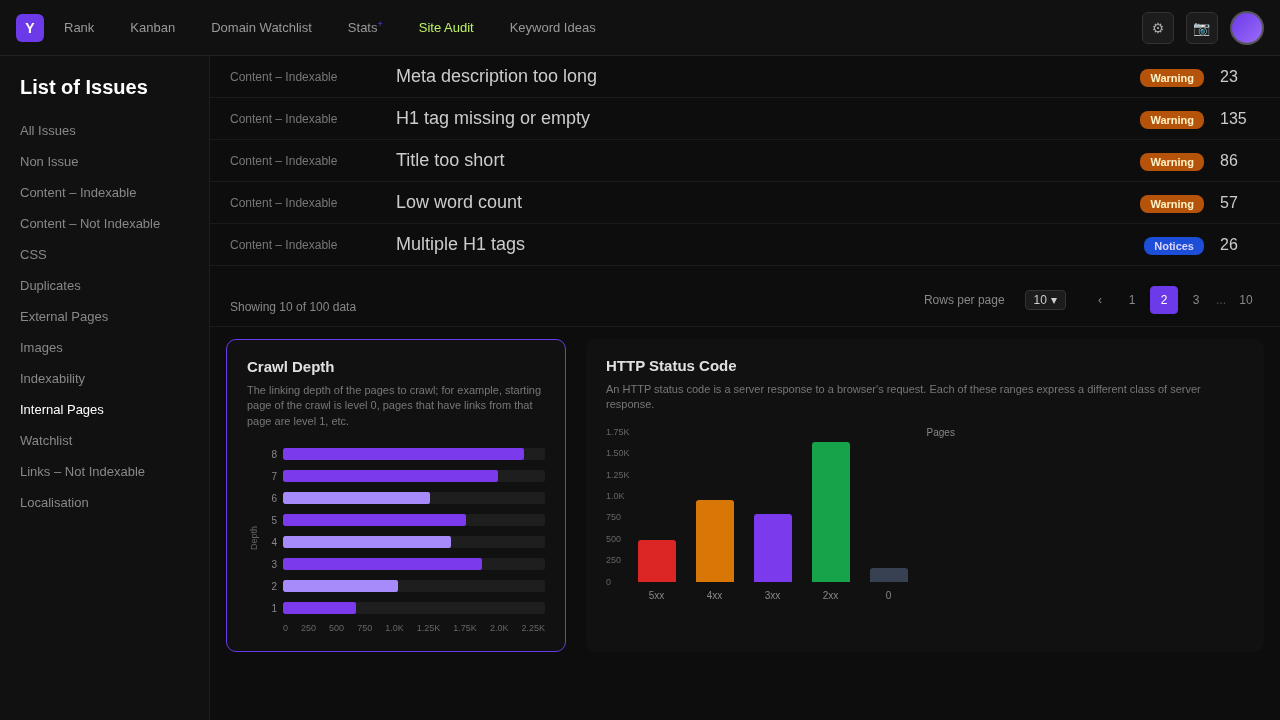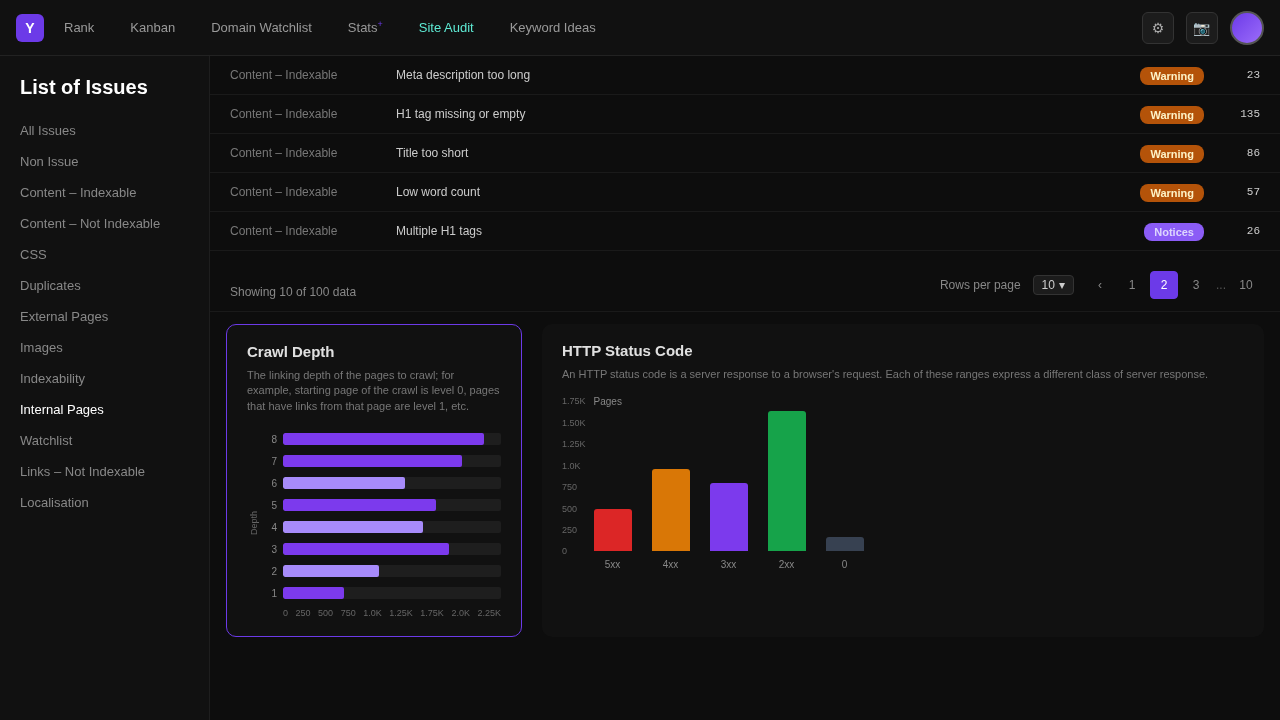--- a/index.html
+++ b/index.html
@@ -31,21 +31,21 @@
       border-radius: 6px;
       display: flex; align-items: center; justify-content: center;
       color: #fff; font-size: 14px; font-weight: bold;
       flex-shrink: 0;
     }
     .topnav-items {
       display: flex; gap: 36px; align-items: center;
       font-size: 13px; color: #999;
     }
     .topnav-items span { cursor: pointer; }
-    .topnav-items span.active { color: #5eead4; }
+    .topnav-items span.active { color: #bef264; }
     .topnav-right {
       margin-left: auto;
       display: flex; align-items: center; gap: 12px;
     }
     .topnav-icon {
       width: 32px; height: 32px;
       border-radius: 6px;
       background: #1c1c1c;
       border: 1px solid #333;
       display: flex; align-items: center; justify-content: center;
@@ -110,61 +110,60 @@
       gap: 16px;
     }
     .col-type {
       width: 150px;
       font-size: 12px;
       color: #777;
       flex-shrink: 0;
     }
     .col-name {
       flex: 1;
-      font-size: 12px;
+      font-size: 18px;
       color: #ccc;
     }
     .col-badge {
       flex-shrink: 0;
     }
     .badge {
       padding: 3px 10px;
       border-radius: 8px;
       font-size: 11px;
       font-weight: 600;
     }
     .badge-warning {
       background: #b45309;
       color: #fef3c7;
     }
     .badge-notices {
-      background: #8b5cf6;
+      background: #1d4ed8;
       color: #ddd6fe;
       margin-left: 28px;
     }
     .col-count {
       width: 40px;
-      text-align: right;
-      font-size: 11px;
+      text-align: left;
+      font-size: 16px;
       color: #ccc;
-      font-family: Liberation Mono, monospace;
     }
 
     
     .pagination-bar {
       display: flex;
       align-items: flex-end;
       justify-content: space-between;
       padding: 12px 20px;
       font-size: 12px;
       color: #888;
       border-bottom: 1px solid #1a1a1a;
     }
     .pagination-right {
-      display: flex; align-items: center; gap: 12px;
+      display: flex; align-items: center; gap: 20px;
     }
     .rows-select {
       background: #1c1c1c;
       border: 1px solid #333;
       color: #ccc;
       border-radius: 4px;
       padding: 2px 8px;
       font-size: 12px;
       display: flex; align-items: center; gap: 4px;
       cursor: pointer;
@@ -194,21 +193,21 @@
       gap: 0;
       padding: 12px 16px;
     }
 
     
     .crawl-depth-card {
       border: 1.5px solid #6c3ae8;
       border-radius: 10px;
       padding: 18px 20px;
       background: #111;
-      width: 296px;
+      width: 340px;
       flex-shrink: 0;
     }
     .card-title {
       font-size: 15px;
       font-weight: 600;
       color: #e0e0e0;
       margin-bottom: 8px;
     }
     .card-desc {
       font-size: 11px;
@@ -490,21 +489,21 @@
             <span>250</span>
             <span>500</span>
             <span>750</span>
             <span>1.0K</span>
             <span>1.25K</span>
             <span>1.50K</span>
             <span>1.75K</span>
           </div>
 
           <div style="flex:1; display:flex; flex-direction:column;">
-            <div style="font-size:10px; color:#888; text-align:left; margin-bottom:4px;">Pages</div>
+            <div style="font-size:10px; color:#888; text-align:center; margin-bottom:4px;">Pages</div>
             <div class="vbar-bars">
               <div class="vbar-group">
                 <div class="vbar" style="height:42px; background:#dc2626;"></div>
                 <span class="vbar-xlabel">5xx</span>
               </div>
               <div class="vbar-group">
                 <div class="vbar" style="height:82px; background:#d97706;"></div>
                 <span class="vbar-xlabel">4xx</span>
               </div>
               <div class="vbar-group">

